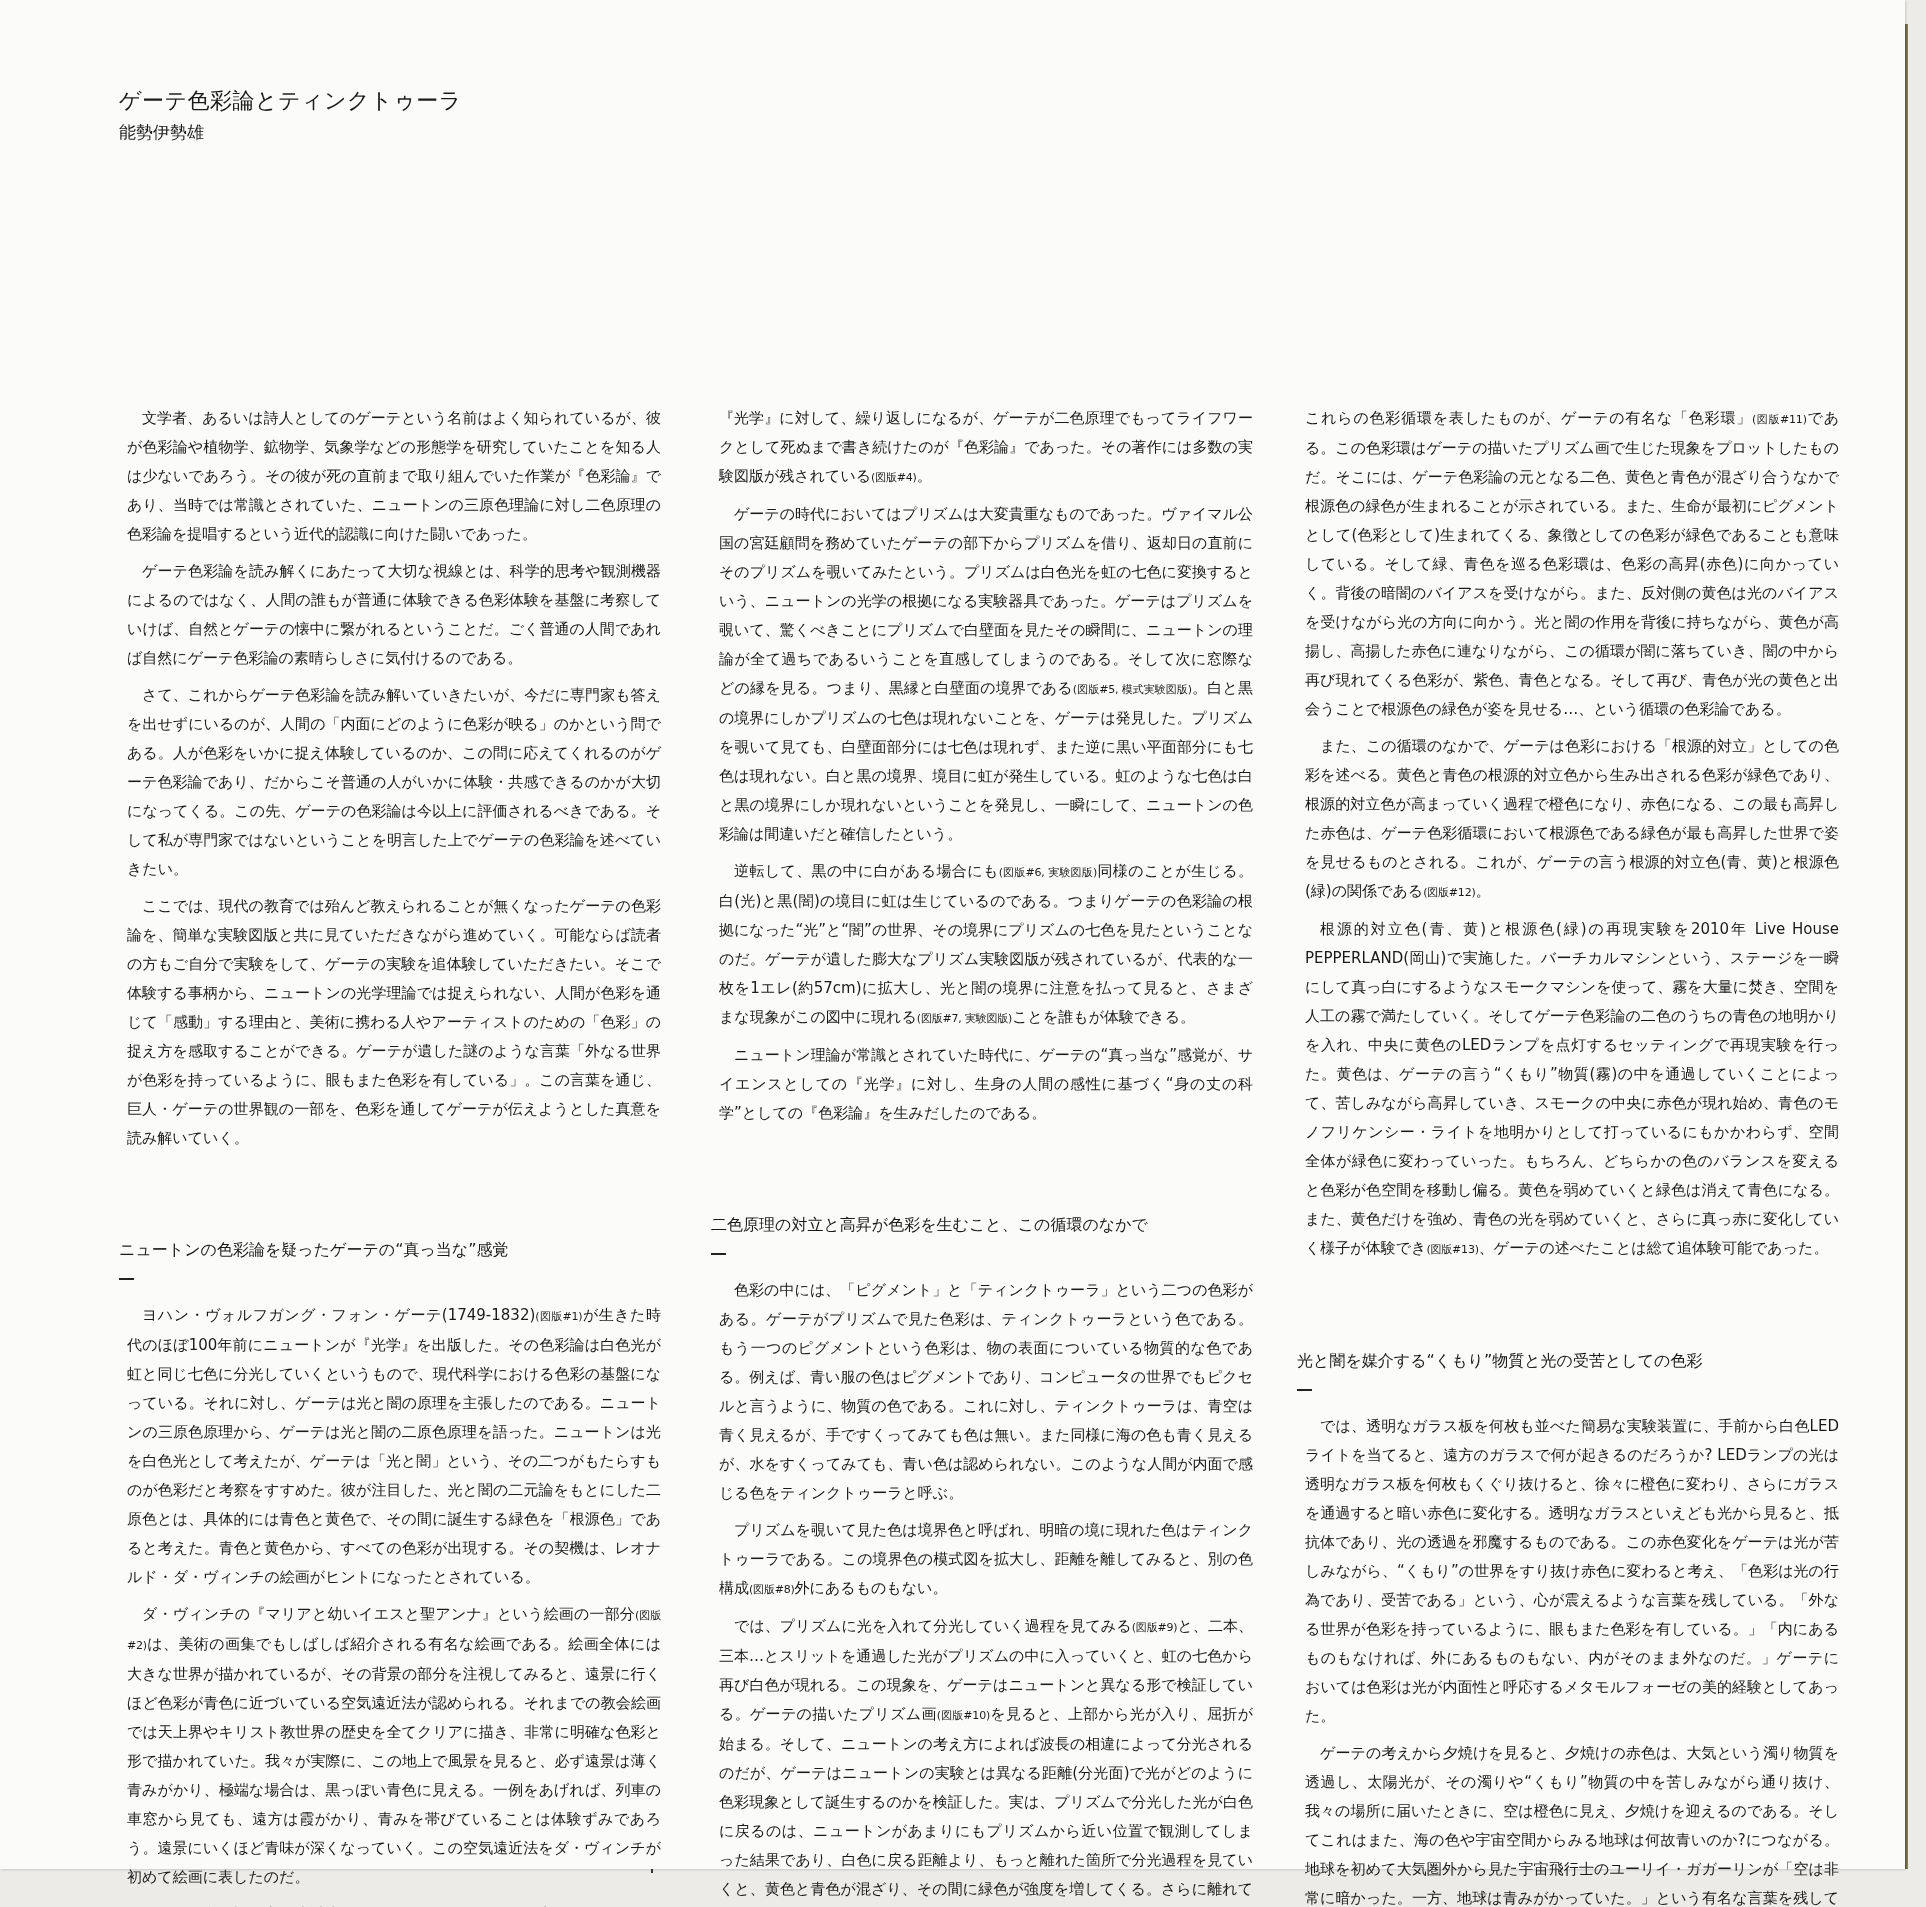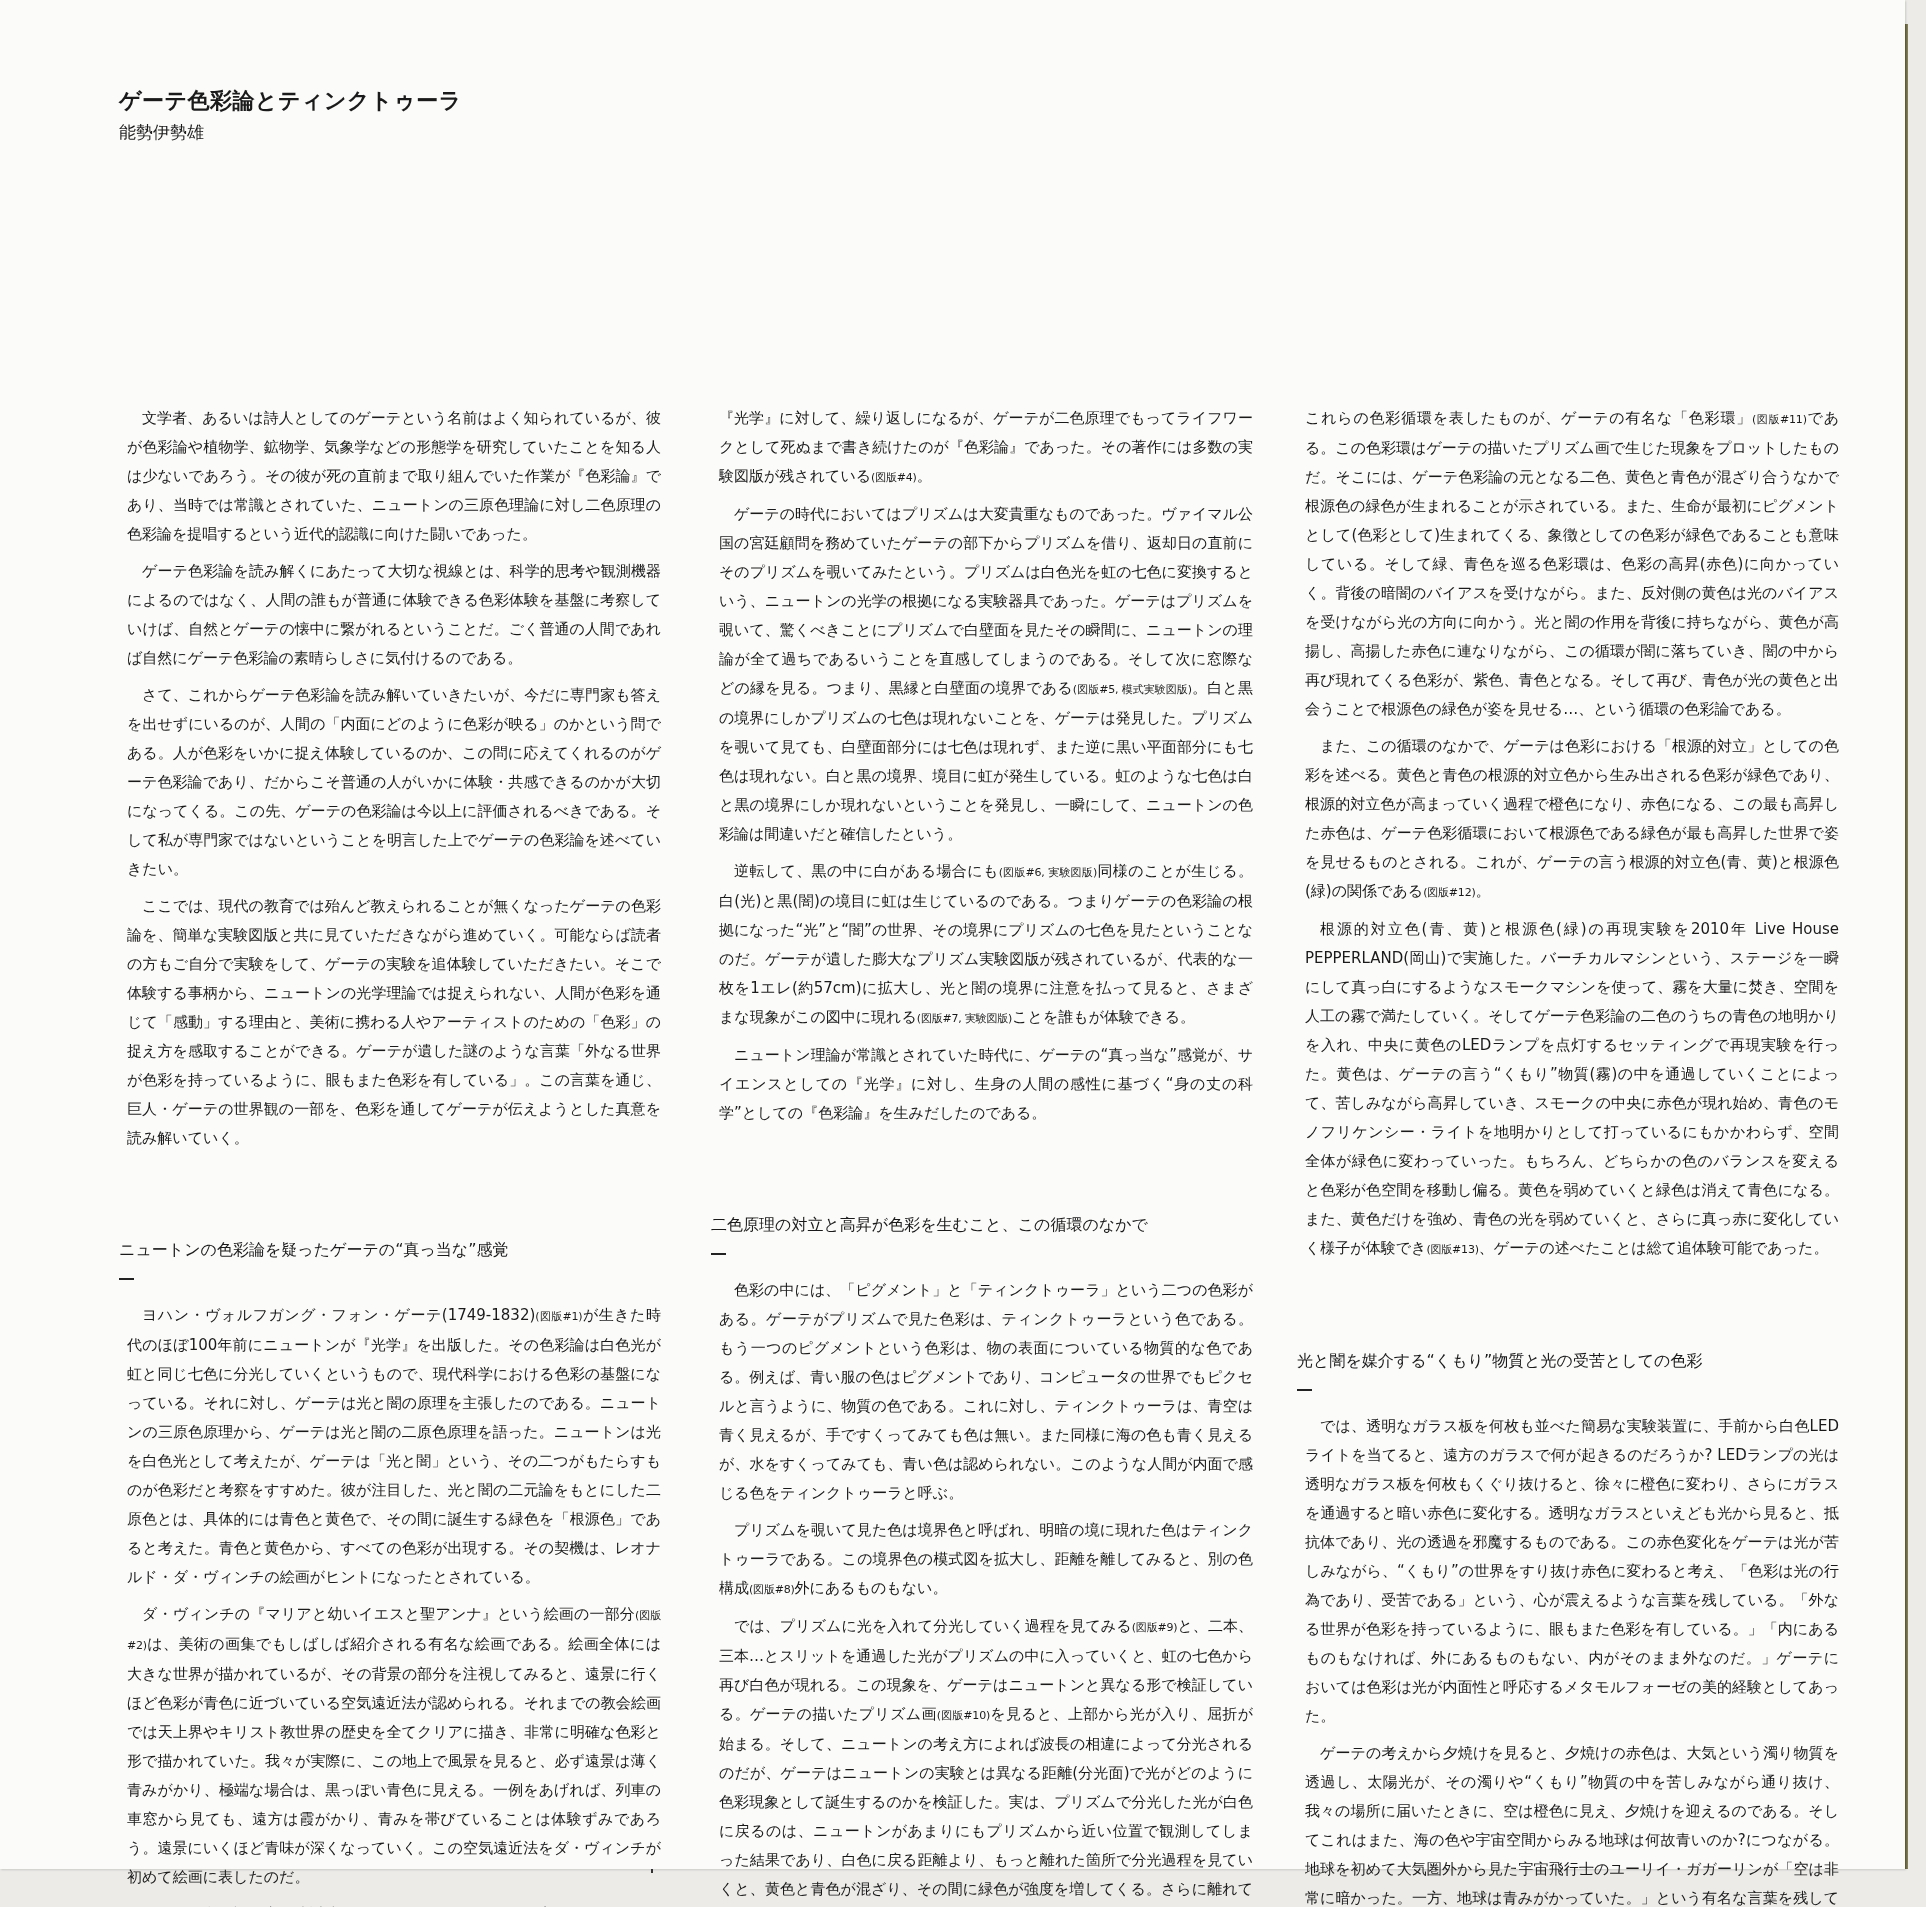--- a/index.html
+++ b/index.html
@@ -17,21 +17,21 @@
     background: #fbfbfa;
     box-shadow: 1px 1px 2px rgba(0,0,0,0.15);
   }
   .edge {
     position: absolute; left: 1905px; top: 24px;
     width: 3px; height: 1845px;
     background: linear-gradient(to right, #55512f, #8a8660);
   }
   .titleblock { position: absolute; left: 119px; top: 85px; }
   .title {
-    font-size: 22px; font-weight: bold; letter-spacing: 0.5px;
+    font-size: 22px; font-weight: normal; letter-spacing: 0.5px;
     line-height: 32px; margin: 0;
   }
   .author { font-size: 17px; line-height: 30px; margin-top: 0; }
   .col {
     position: absolute; top: 396px; width: 550px;
     font-size: 15px; line-height: 29px; text-align: justify;
   }
   .col p { margin: 8px; text-indent: 1em; }
   .col p.noindent { text-indent: 0; }
   .fig { font-size: 11px; letter-spacing: -0.2px; }

